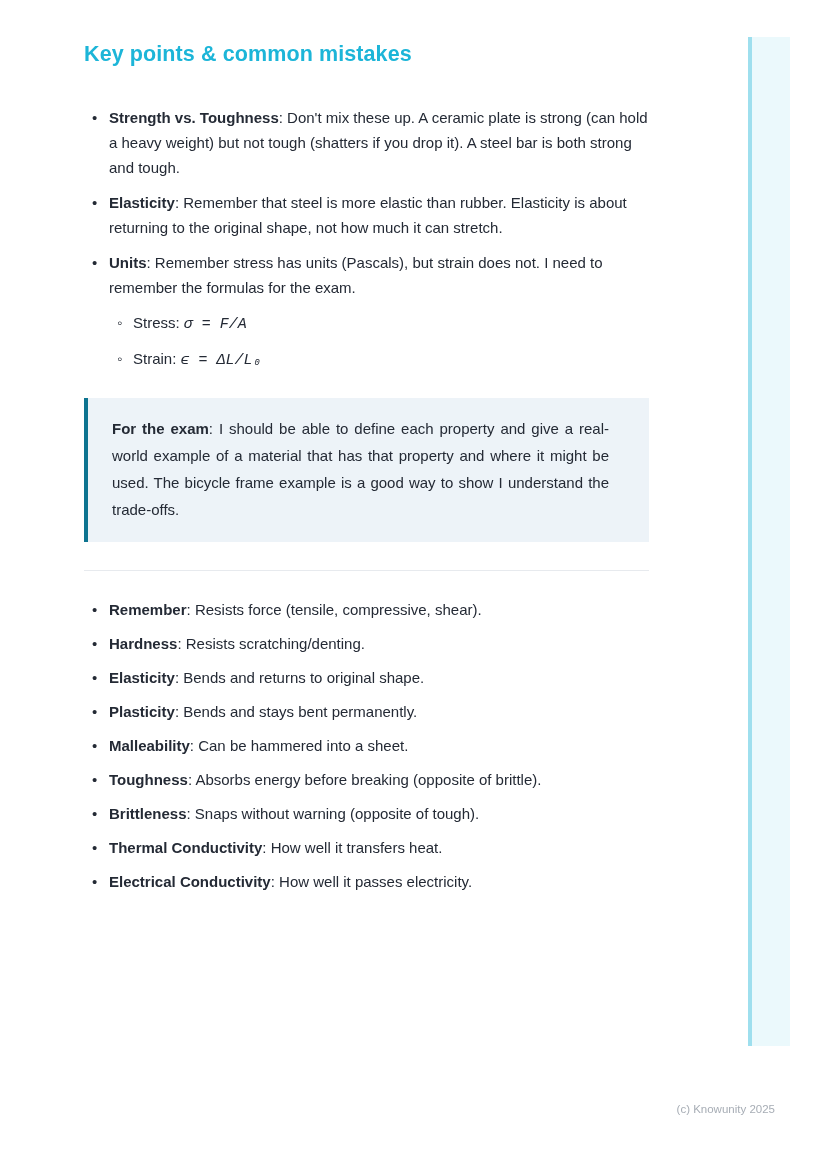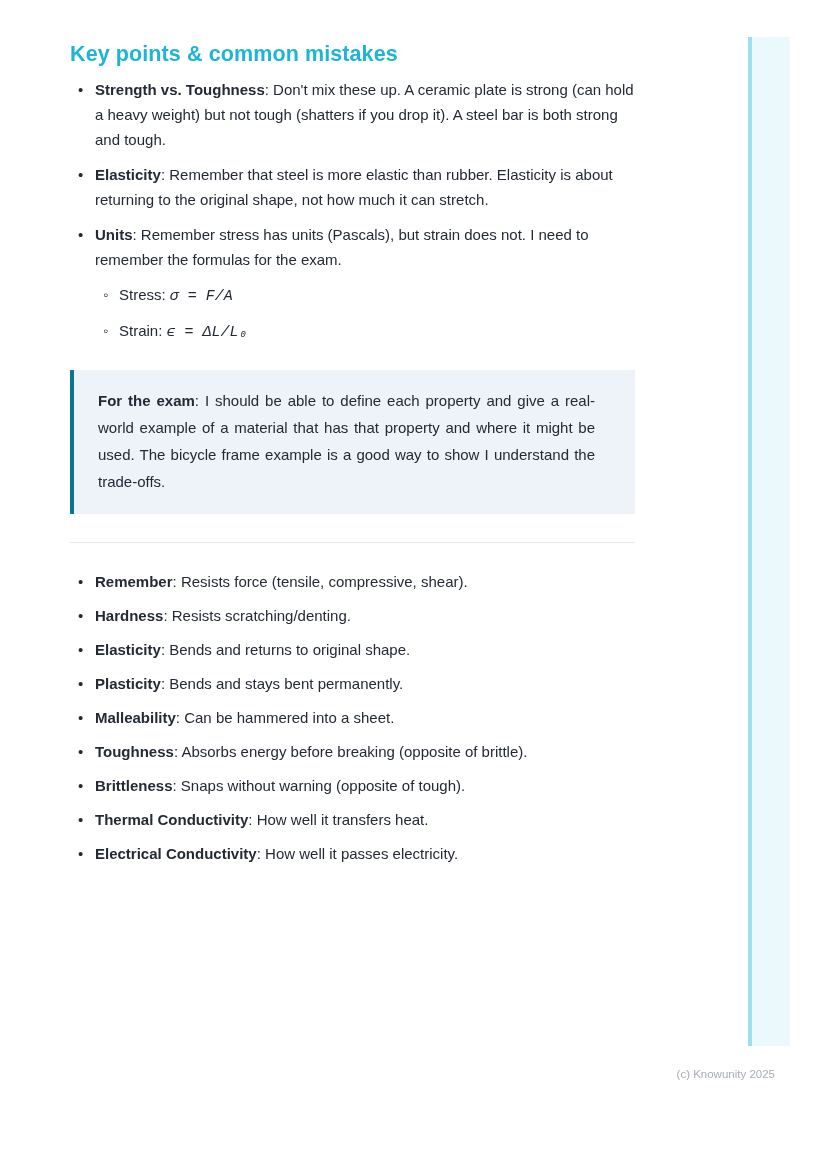--- a/index.html
+++ b/index.html
@@ -6,34 +6,34 @@
   html,body { background:#ffffff; }
   body {
     width:828px; height:1171px;
     font-family:"Liberation Sans", sans-serif;
     color:#242a35;
     position:relative;
     overflow:hidden;
   }
   .page { position:absolute; inset:0; background:#ffffff; }
 
-  .content { position:absolute; left:70px; top:0; width:565px; }
+  .content { position:absolute; left:84px; top:0; width:565px; }
 
   .section-title {
     color:#1cb5d8;
     font-size:21.5px;
     font-weight:700;
     letter-spacing:0.1px;
   }
   .title-1 { margin-top:42px; }
   .title-2 { margin-top:29px; }
 
   ul.bullets, ul.summary, ul.sub { list-style:none; }
 
-  ul.bullets { margin-top:10px; }
+  ul.bullets { margin-top:38px; }
   ul.bullets > li {
     position:relative;
     padding-left:25px;
     font-size:15px;
     line-height:25px;
     margin-bottom:10px;
   }
   ul.bullets > li::before {
     content:"\2022";
     position:absolute; left:8px; top:0;
@@ -95,21 +95,21 @@
   .side-strip {
     position:absolute;
     left:748px; top:37px;
     width:42px; height:1009px;
     background:#ebf9fc;
     border-left:4px solid #9edfee;
   }
 
   .footer {
     position:absolute;
-    top:1068px; right:53px;
+    top:1103px; right:53px;
     font-size:11.5px;
     color:#a7adb5;
   }
 </style>
 </head>
 <body>
 
 <div class="page">
 
   <div class="content">

